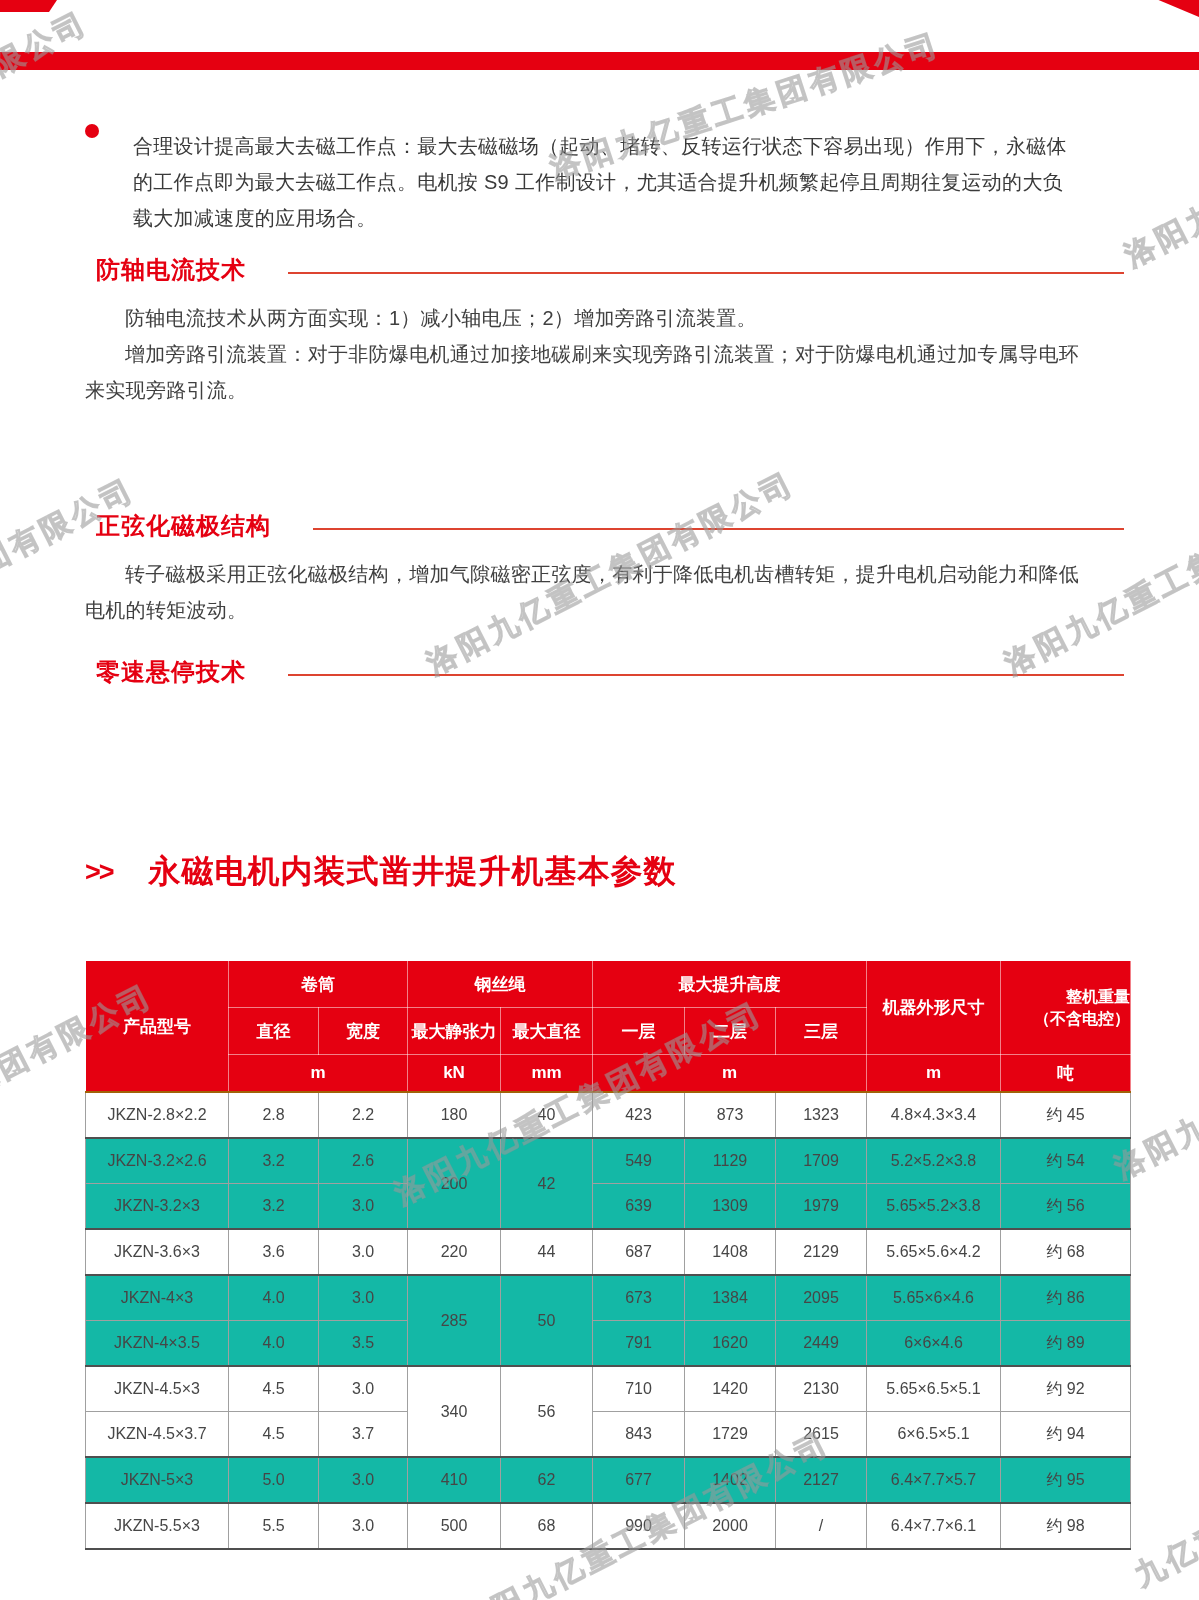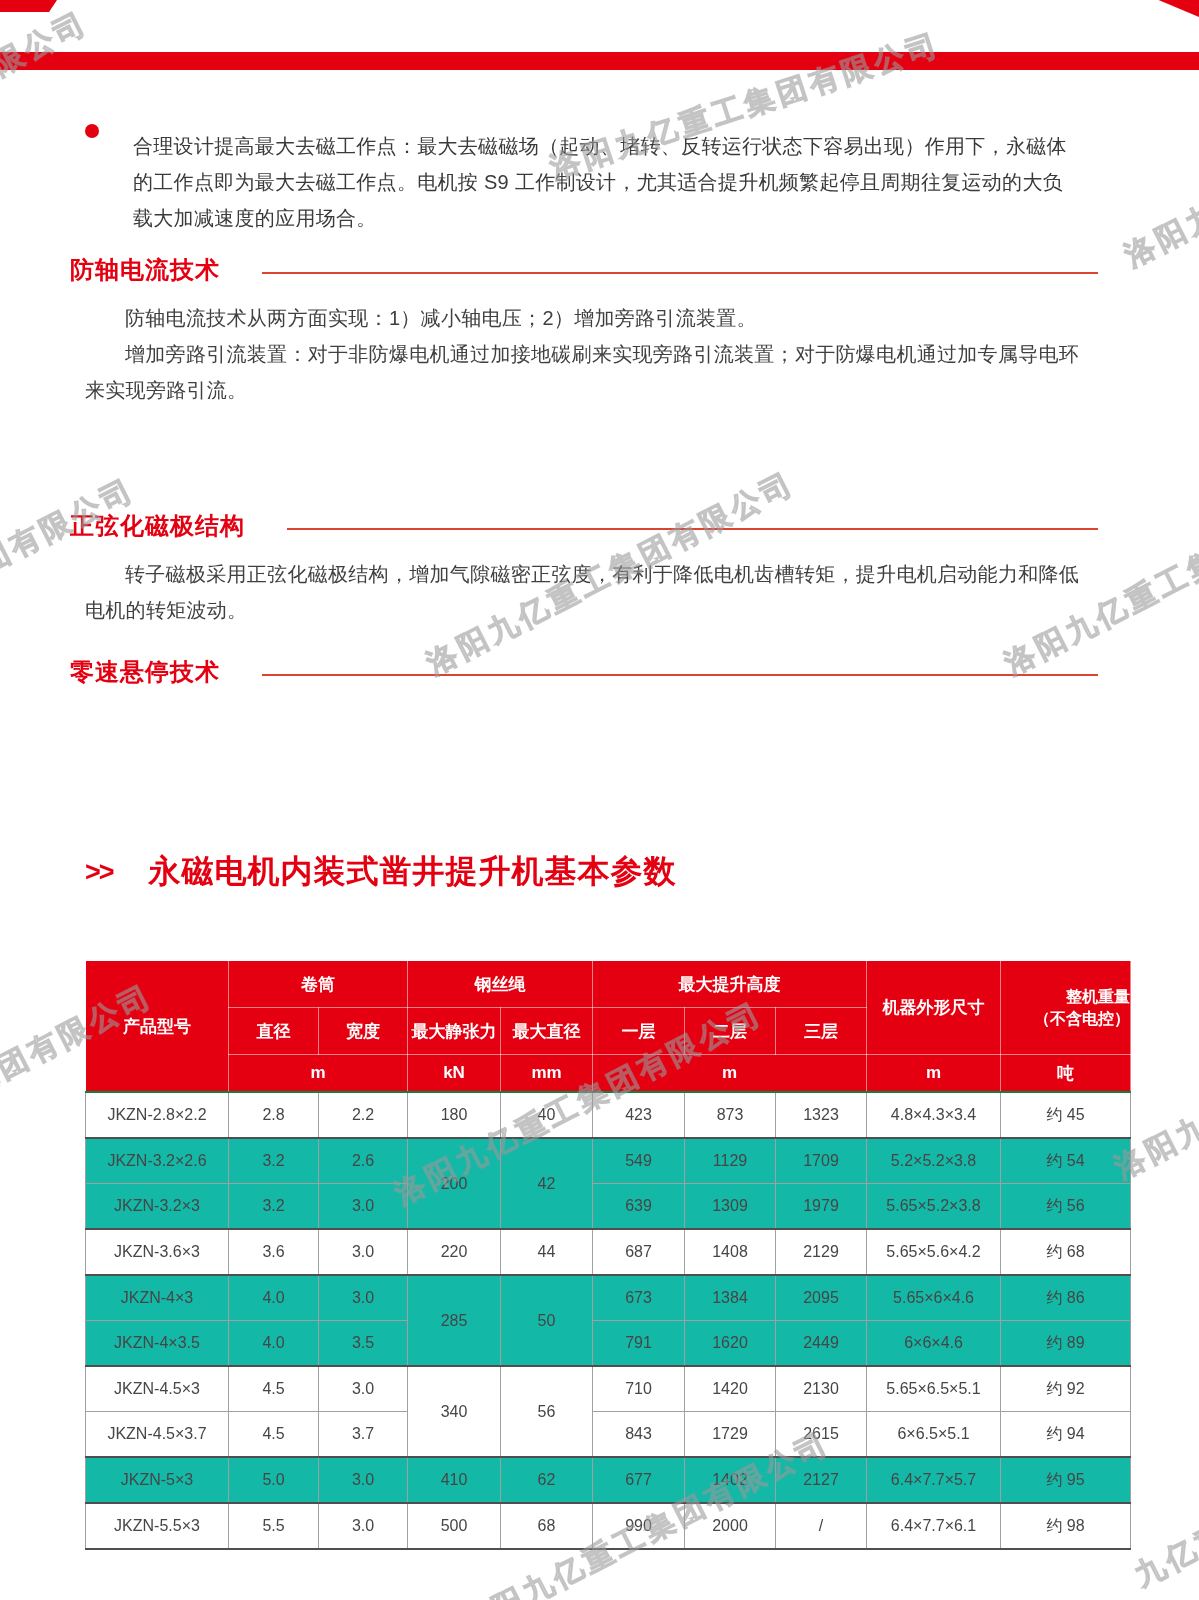--- a/index.html
+++ b/index.html
@@ -33,21 +33,21 @@
   .wm9  { left:1108px; top:1152px; }
   .wm10 { left:455px;  top:1608px; }
   .wm11 { left:1128px; top:1560px; }
 
   
   .lead { position:absolute; left:85px; top:112px; width:1008px; display:flex; z-index:1; }
   .lead .bullet { flex:0 0 14px; width:14px; height:14px; border-radius:50%; background:#e50011; margin-top:12px; margin-right:18px; }
   .lead p { margin:16px; font-size:20px; line-height:36px; letter-spacing:0.3px; color:#3a3a3a; }
 
   
-  .sec-head { position:absolute; left:70px; width:1028px; display:flex; align-items:center; z-index:1; }
+  .sec-head { position:absolute; left:96px; width:1028px; display:flex; align-items:center; z-index:1; }
   .sec-head h2 { margin:0; font-size:24px; font-weight:700; color:#e50011; white-space:nowrap; letter-spacing:1px; }
   .sec-head .rule { flex:1; height:2px; background:#dd4430; margin-left:42px; margin-top:5px; }
   .sh1 { top:254px; } .sh2 { top:510px; } .sh3 { top:656px; }
 
   .sec-body { position:absolute; left:85px; width:1010px; z-index:1; }
   .sec-body p { margin:0; font-size:20px; line-height:36px; letter-spacing:0.3px; text-indent:2em; color:#404040; }
   .sb1 { top:300px; } .sb2 { top:556px; } .sb3 { top:704px; }
 
   
   .tbl-title { position:absolute; left:85px; top:850px; display:flex; align-items:center; z-index:1; }
@@ -64,21 +64,21 @@
   }
   table.params thead tr.hr1 th { height:46px; }
   table.params thead tr.hr2 th { height:46px; font-size:17px; }
   table.params thead tr.hr3 th { height:36px; }
   table.params thead .two-line { line-height:22px; font-size:16px;text-align:right; }
   table.params tbody td {
     border:1px solid #a0a0a0; height:44px; text-align:center; vertical-align:middle;
     font-size:16px; color:#464646; background:#ffffff; padding:0;
   }
   table.params tbody tr.gray td { background:#14b8a6; }
-  table.params tbody tr:first-child td { border-top:2px solid #15803d; }
+  table.params tbody tr:first-child td { border-top:2px solid #a16207; }
   table.params tbody tr.ge td, table.params tbody td.ge { border-bottom:2px solid #4f4f4f; }
 </style>
 </head>
 <body>
 
 <div class="page">
 
   <div class="frag-left"></div>
   <div class="frag-right"></div>
   <div class="topbar"></div>

